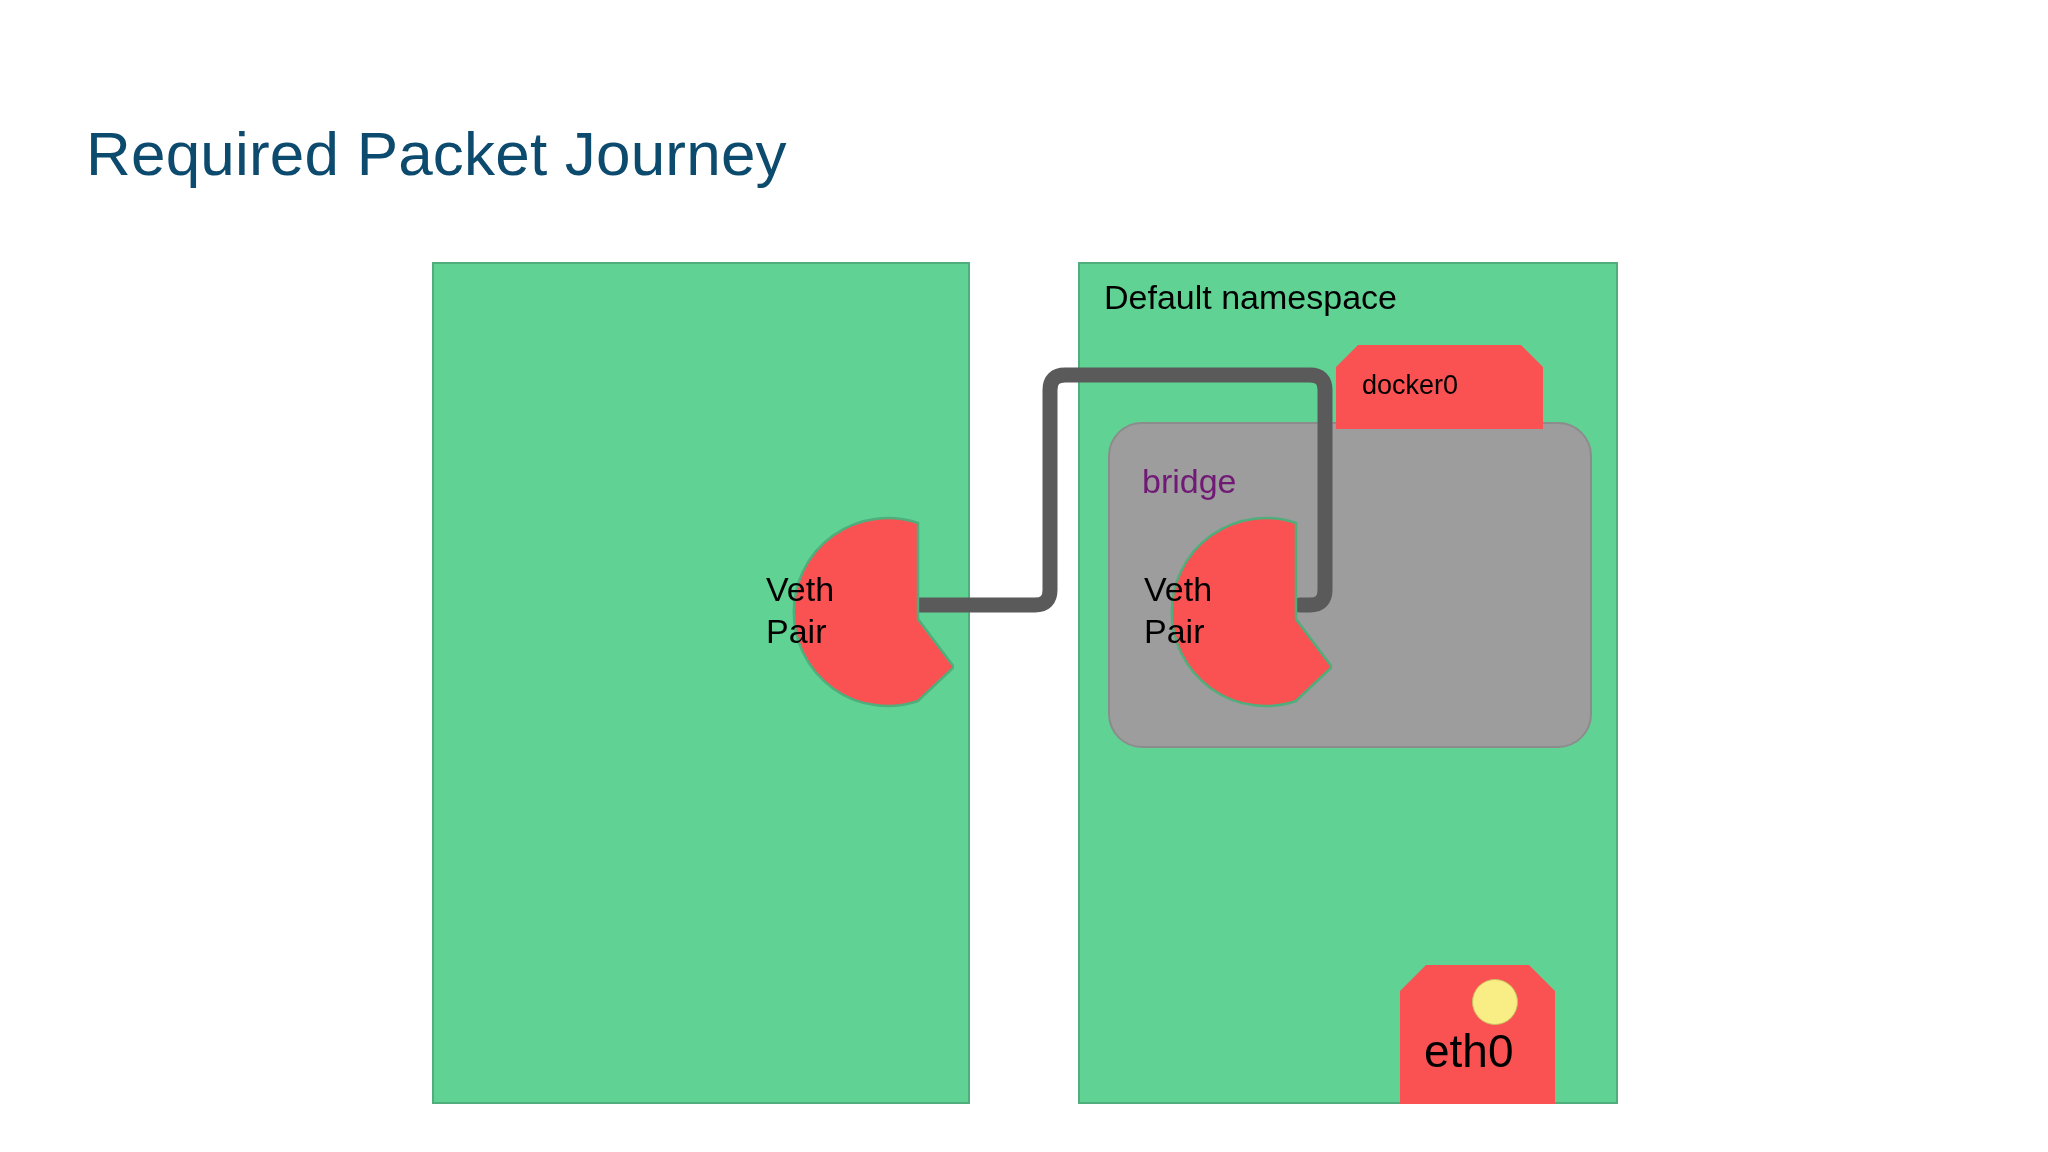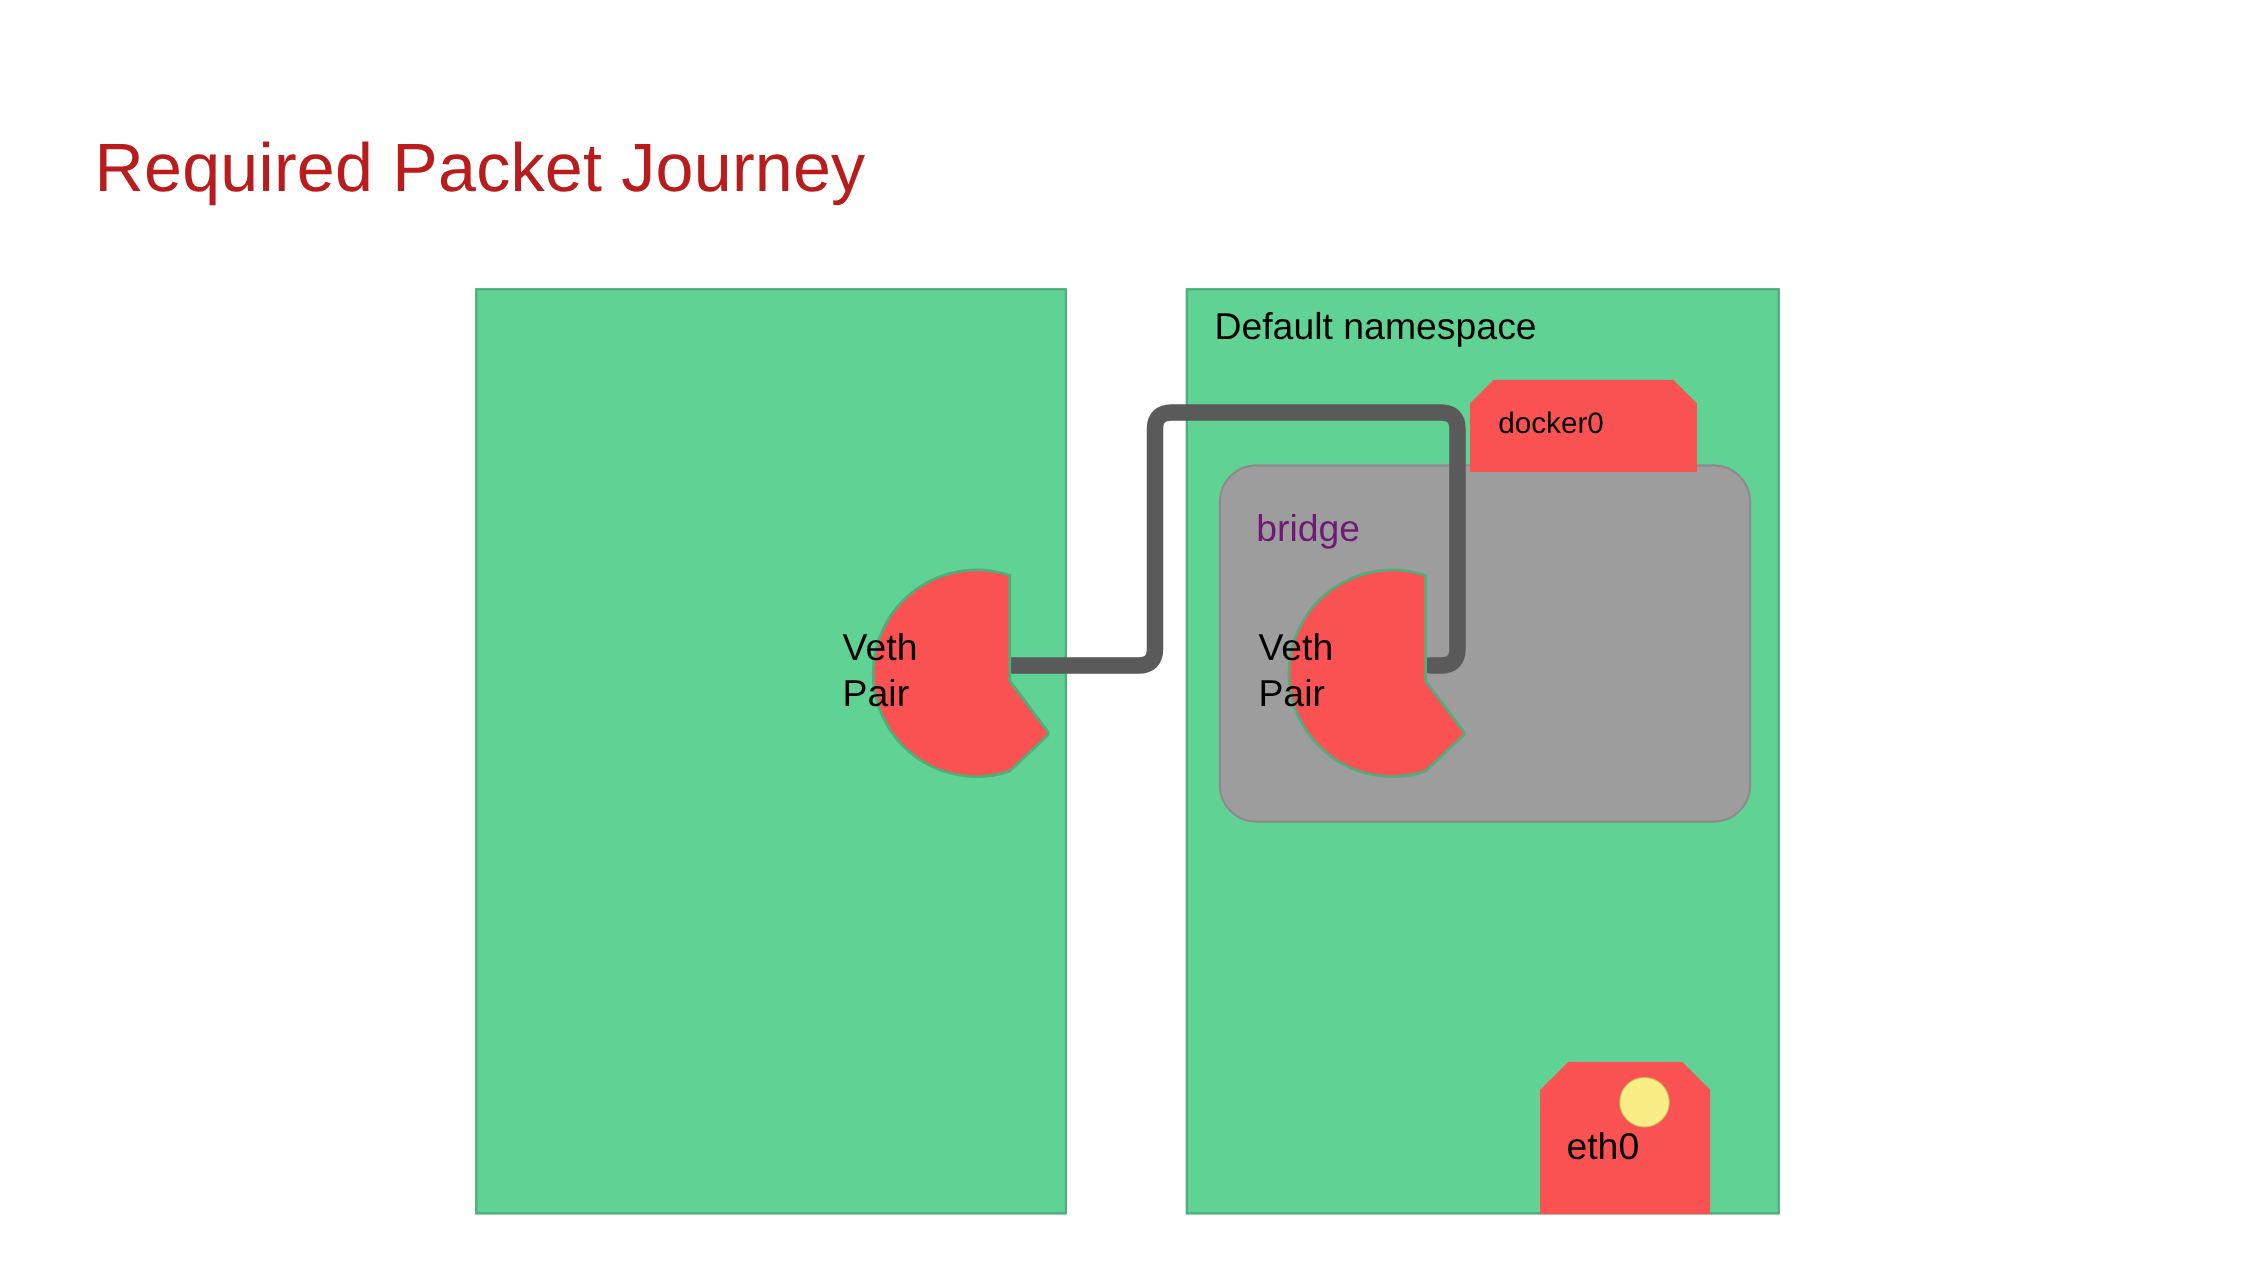--- a/index.html
+++ b/index.html
@@ -20,21 +20,21 @@
     top: 0;
     width: 2048px;
     height: 1152px;
   }
   .page-title {
     position: absolute;
     left: 86px;
     top: 118px;
     font-size: 62px;
     font-weight: 400;
-    color: #b91c1c;
+    color: #0c4a6e;
     letter-spacing: 0.2px;
     white-space: nowrap;
   }
   .ns-box {
     position: absolute;
     background: #60D394;
     border: 2px solid #4fae7c;
     box-sizing: border-box;
   }
   .ns-label {
@@ -103,21 +103,21 @@
     height: 46px;
     border-radius: 50%;
     background: #F9EE85;
     border: 1.5px solid #c9bf5f;
     box-sizing: border-box;
   }
   #eth0-label {
     position: absolute;
     left: 1424px;
     top: 1024px;
-    font-size: 34px;
+    font-size: 46px;
     color: #000000;
     white-space: nowrap;
   }
 
   .veth {
     position: absolute;
     width: 188px;
     height: 210px;
   }
   .veth svg { display: block; width: 188px; height: 210px; }

